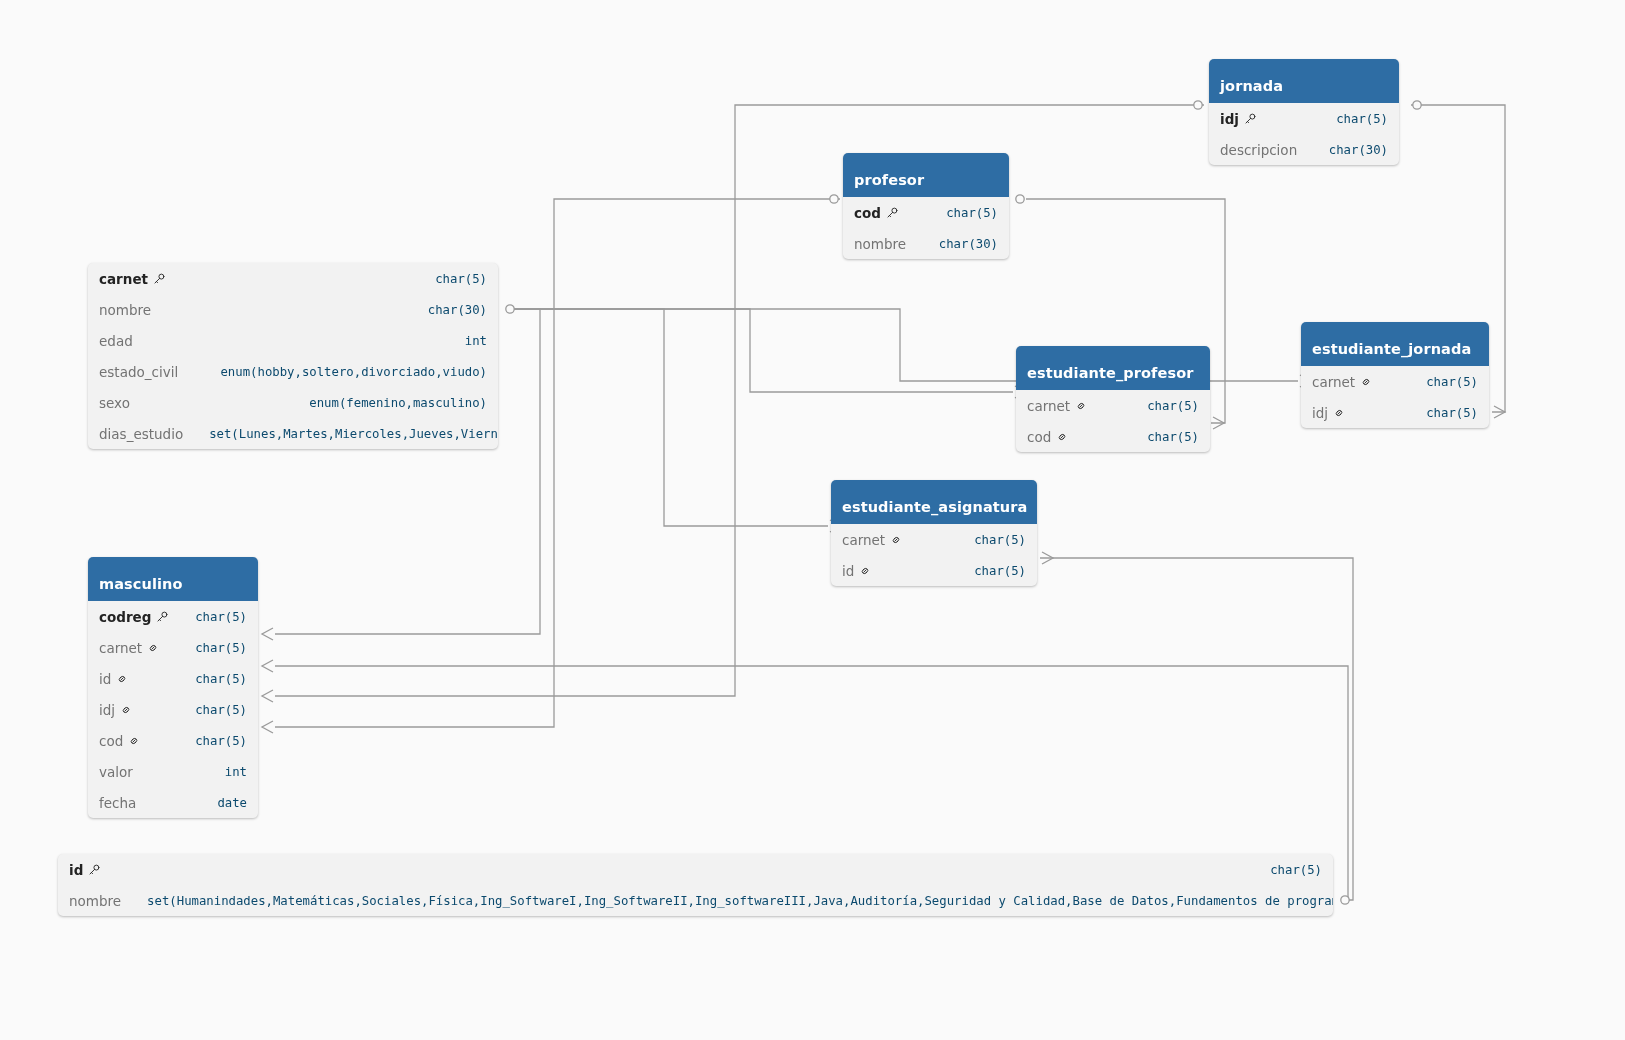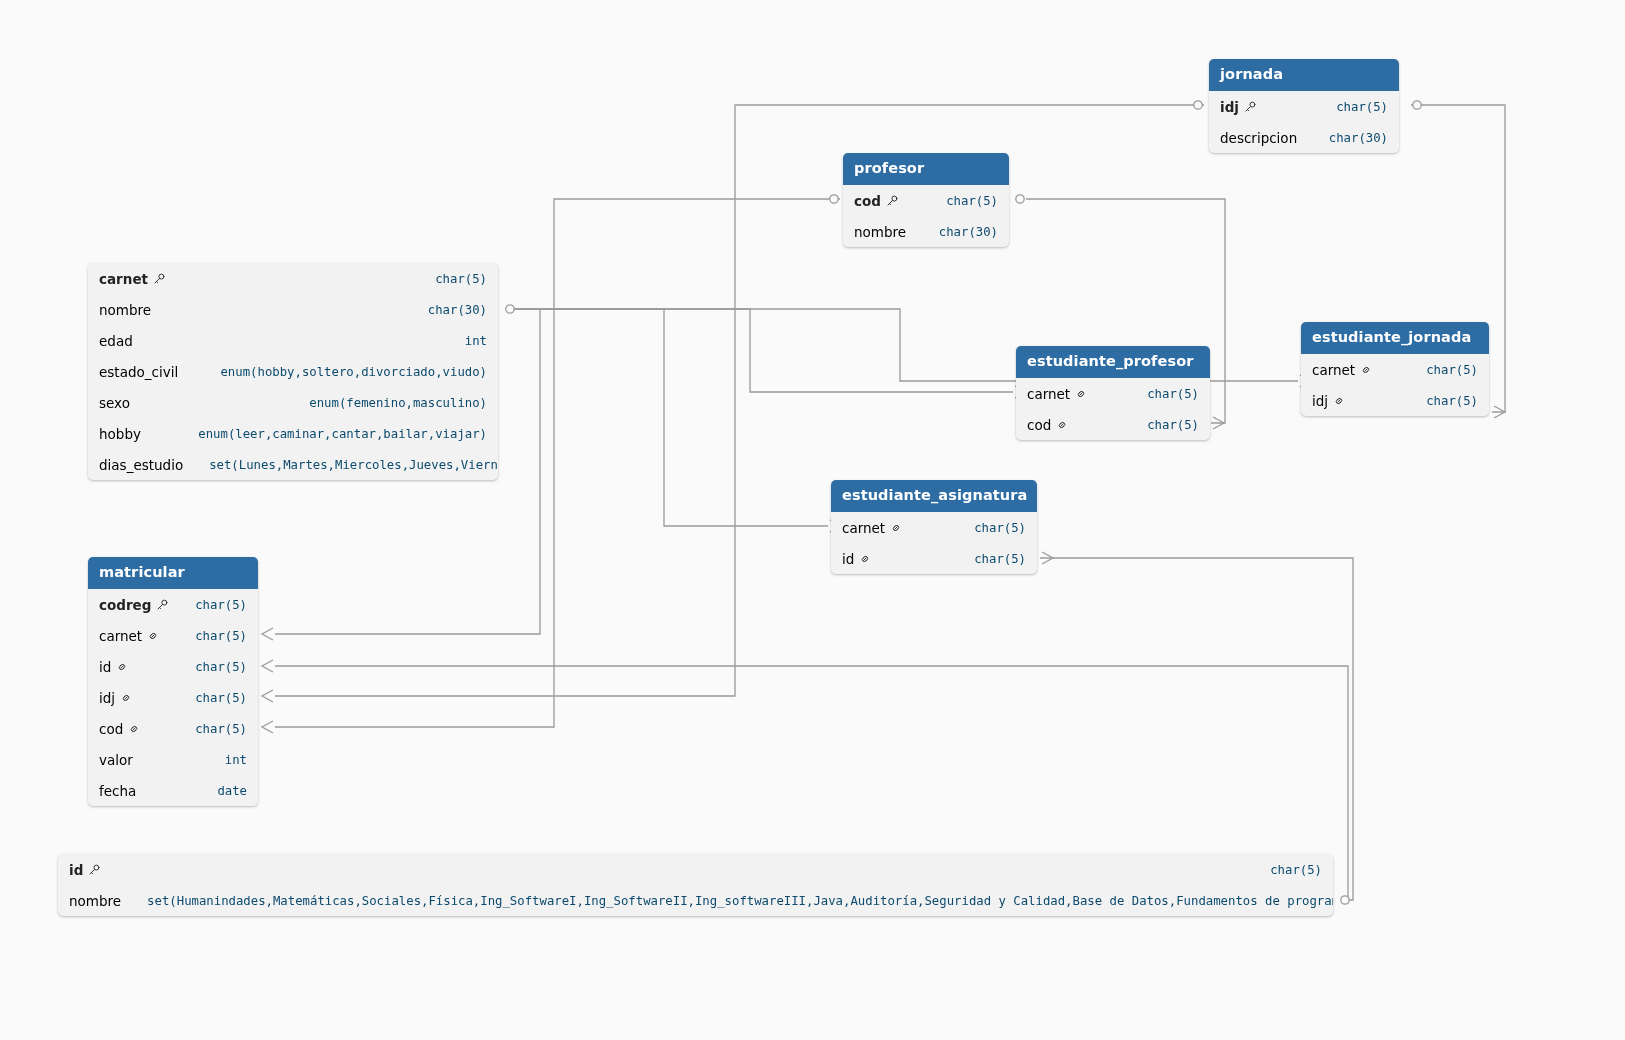--- a/index.html
+++ b/index.html
@@ -32,40 +32,40 @@
     border-radius: 5px;
     box-shadow: 0 1px 3px rgba(0,0,0,0.16), 0 1px 2px rgba(0,0,0,0.10);
     overflow: hidden;
     z-index: 5;
   }
   .table-header {
     background: #2e6da4;
     color: #ffffff;
     font-weight: bold;
     font-size: 14.5px;
-    padding: 8px 11px 9px 11px;
+    padding: 20px 11px 9px 11px;
     letter-spacing: 0.1px;
     line-height: 1.05;
   }
   .field-row {
     display: flex;
     align-items: center;
     justify-content: space-between;
     padding: 0 11px;
     height: 31px;
     font-size: 13.5px;
     color: #3a3a3a;
     white-space: nowrap;
     text-align: right;
   }
   .field-name {
     display: flex;
     align-items: center;
     gap: 5px;
-    color: #000000;
+    color: #737373;
   }
   .field-name.pk {
     font-weight: bold;
     color: #232323;
   }
   .field-type {
     font-family: "DejaVu Sans Mono", monospace;
     font-size: 12.3px;
     color: #0c4a6e;
     padding-left: 26px;
@@ -184,33 +184,27 @@
           <div class="field-type">enum(hobby,soltero,divorciado,viudo)</div>
         </div>
         <div class="field-row">
           <div class="field-name">
             <span>sexo</span>
           </div>
           <div class="field-type">enum(femenino,masculino)</div>
         </div>
         <div class="field-row">
           <div class="field-name">
-            <span>hobby</span>
-          </div>
-          <div class="field-type">enum(leer,caminar,cantar,bailar,viajar)</div>
-        </div>
-        <div class="field-row">
-          <div class="field-name">
             <span>dias_estudio</span>
           </div>
           <div class="field-type">set(Lunes,Martes,Miercoles,Jueves,Viernes)</div>
         </div>
       </div>
       <div class="table-card" style="left: 88px; top: 557px; width: 170px;">
-        <div class="table-header">matricular</div>
+        <div class="table-header">masculino</div>
         <div class="field-row">
           <div class="field-name pk">
             <span>codreg</span>
             <span class="key-icon">
               <svg viewBox="0 0 16 16" width="12" height="12" aria-hidden="true">
                 <g fill="none" stroke="#2b2b2b" stroke-width="1.25" stroke-linecap="round" stroke-linejoin="round">
                   <circle cx="11.2" cy="4.8" r="3.3"></circle>
                   <path d="M8.9 7.1 L2.6 13.4"></path>
                   <path d="M4.6 11.4 L6.1 12.9"></path>
                 </g>

